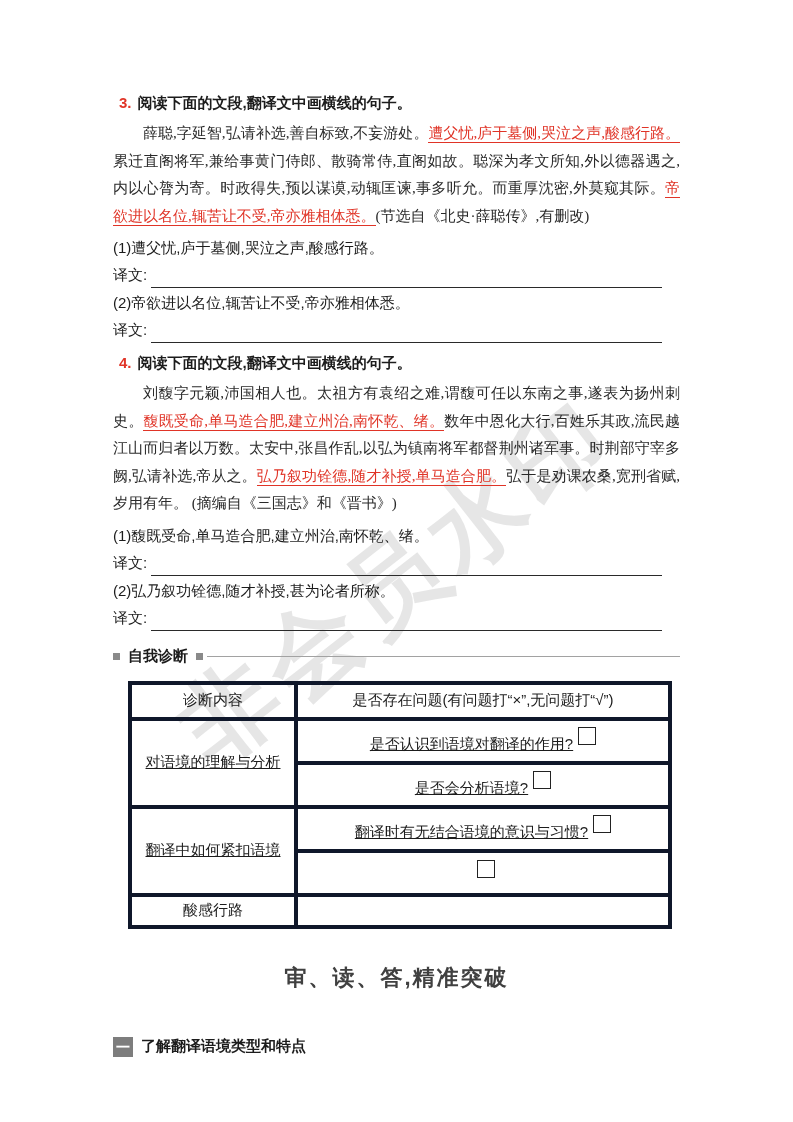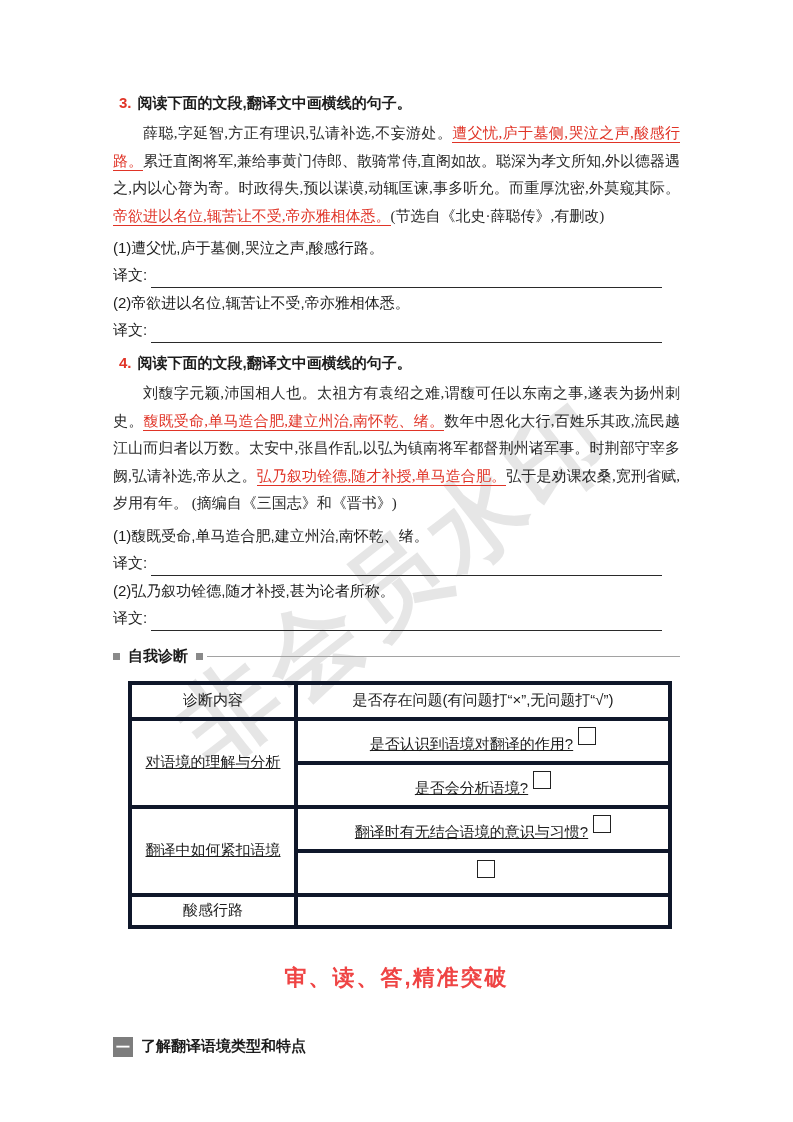--- a/index.html
+++ b/index.html
@@ -122,21 +122,21 @@
     vertical-align:4px;
     margin-left:5px;
     background:#fff;
   }
   
   .big-title{
     margin-top:34px;
     text-align:center;
     font-size:22px;
     font-weight:bold;
-    color:#ef4444;
+    color:#404040;
     letter-spacing:2px;
   }
   
   .subsection{
     display:flex;
     align-items:center;
     margin-top:44px;
   }
   .marker-box{
     width:20px;height:20px;
@@ -158,21 +158,21 @@
 <body>
 
 <div class="page">
 
   <div class="watermark">非会员水印</div>
 
   <div class="content">
 
     <div class="qblock">
       <p class="qstem"><span class="qnum">3.</span><span>阅读下面的文段,翻译文中画横线的句子。</span></p>
-      <p class="passage"><span>薛聪,字延智,方正有理识,弘请补选,不妄游处。</span><span class="hl">遭父忧,庐于墓侧,哭泣之声,酸感行路。</span><span>累迁直阁将军,兼给事黄门侍郎、散骑常侍,直阁如故。聪深为孝文所知,外以德器遇之,内以心膂为寄。时政得失,预以谋谟,动辄匡谏,事多听允。而重厚沈密,外莫窥其际。</span><span class="hl">帝欲进以名位,辄苦让不受,帝亦雅相体悉。</span><span>(节选自《北史·薛聪传》,有删改)</span></p>
+      <p class="passage"><span>薛聪,字延智,弘请补选,善自标致,不妄游处。</span><span class="hl">遭父忧,庐于墓侧,哭泣之声,酸感行路。</span><span>累迁直阁将军,兼给事黄门侍郎、散骑常侍,直阁如故。聪深为孝文所知,外以德器遇之,内以心膂为寄。时政得失,预以谋谟,动辄匡谏,事多听允。而重厚沈密,外莫窥其际。</span><span class="hl">帝欲进以名位,辄苦让不受,帝亦雅相体悉。</span><span>(节选自《北史·薛聪传》,有删改)</span></p>
       <p class="subq">(1)遭父忧,庐于墓侧,哭泣之声,酸感行路。</p>
       <div class="yiwen">
         <span class="lbl">译文:</span>
         <span class="ansline"></span>
       </div>
       <p class="subq">(2)帝欲进以名位,辄苦让不受,帝亦雅相体悉。</p>
       <div class="yiwen">
         <span class="lbl">译文:</span>
         <span class="ansline"></span>
       </div>

